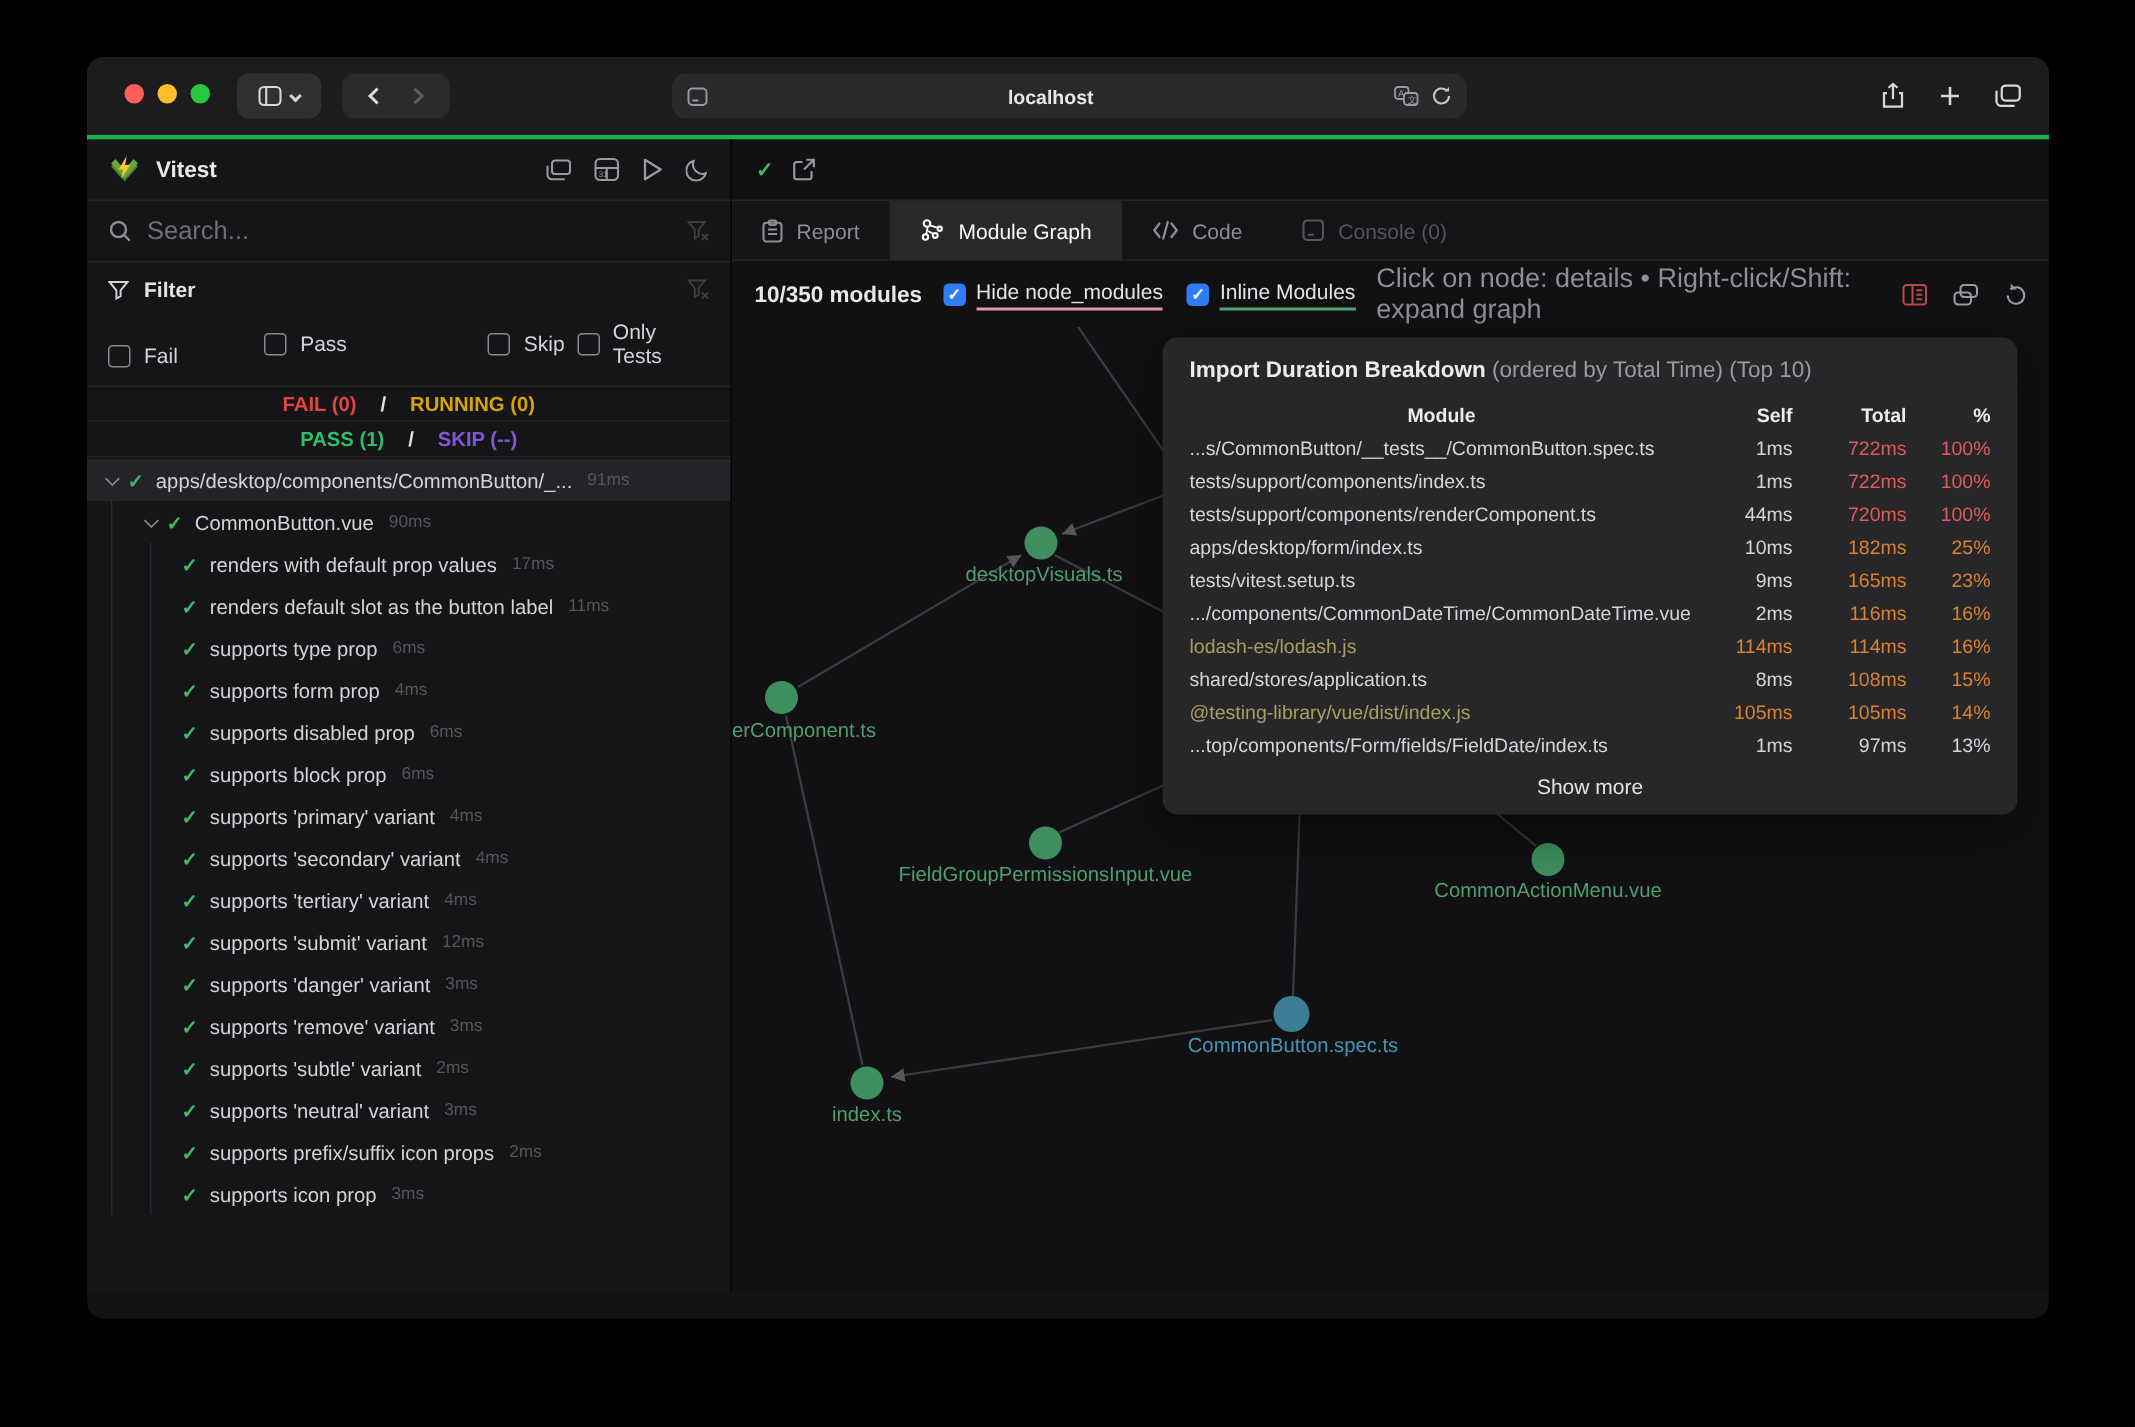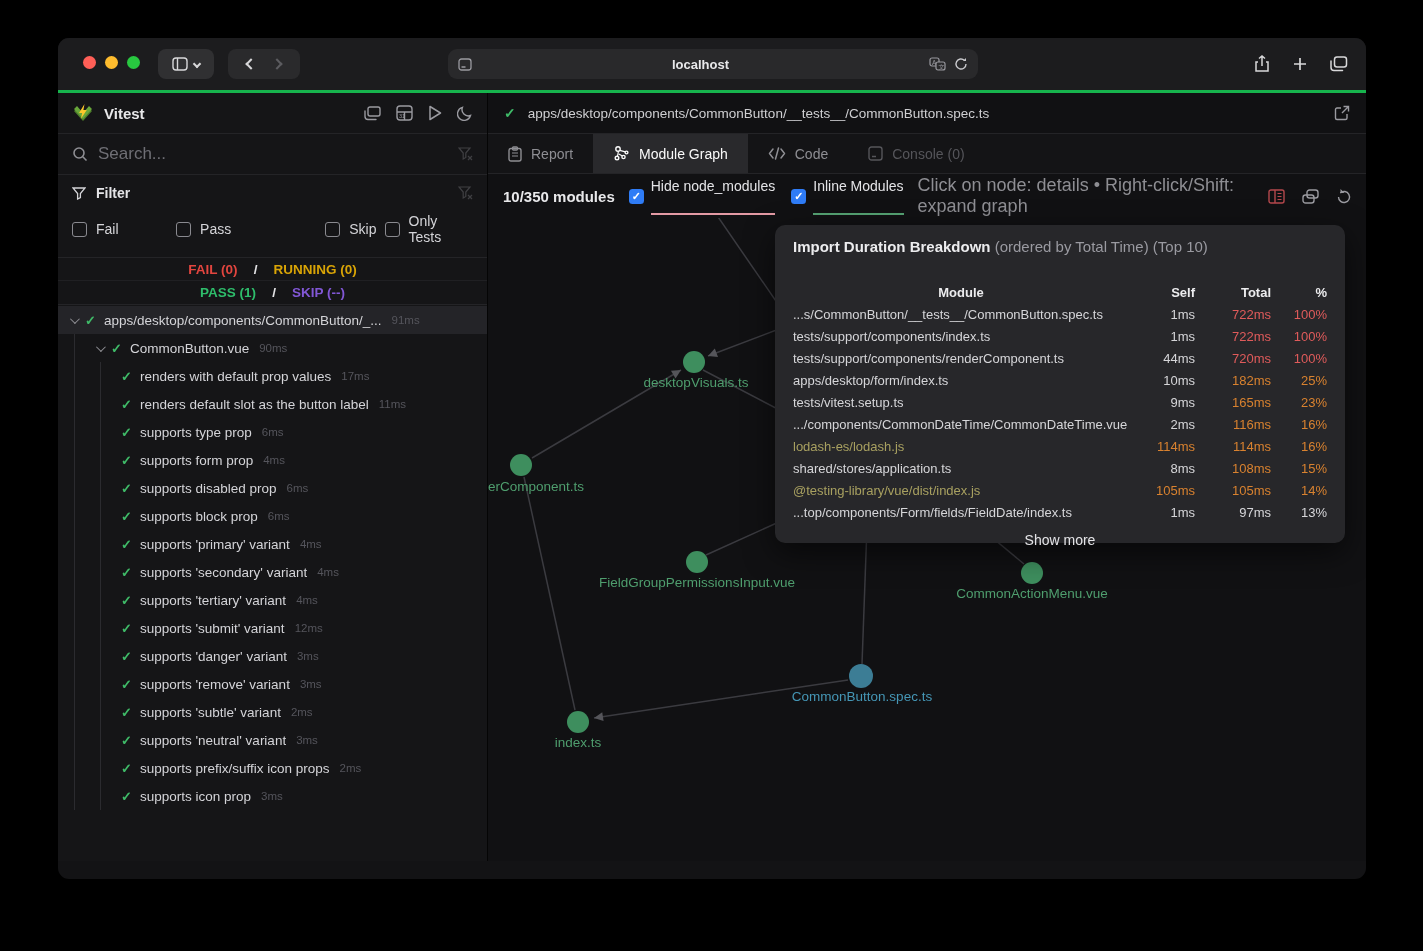--- a/index.html
+++ b/index.html
@@ -40,21 +40,21 @@
   .sb-search { height:41px; display:flex; align-items:center; padding:0 14px; gap:10px; border-bottom:1px solid #242427; }
   .sb-search input { background:transparent; border:none; outline:none; color:#c8c8cc; font-size:17px; flex:1;
     font-family:"Liberation Sans", sans-serif; }
   .sb-search input::placeholder { color:#6f6f75; }
 
   .sb-filter { padding:10px 14px 12px; border-bottom:1px solid #242427; }
   .filter-head { display:flex; align-items:center; gap:10px; color:#e4e4e7; font-size:14px; font-weight:bold; }
   .filter-head .grow { flex:1; }
   .filter-opts { display:flex; margin-top:12px; }
   .filter-opt { display:flex; align-items:center; gap:9px; color:#d4d4d8; font-size:14px; }
-  .filter-opt:nth-child(1){ width:105px; } .filter-opt:nth-child(2){ width:104px; }
+  .filter-opt:nth-child(1){ width:105px;align-items:flex-end; } .filter-opt:nth-child(2){ width:104px; }
   .filter-opt:nth-child(3){ width:106px;padding-left:46px; } 
   .cb-empty { width:15px; height:15px; border:1.5px solid #8a8a90; border-radius:3px; }
 
   .sb-summary { border-bottom:1px solid #242427; font-size:13.5px; font-weight:bold; }
   .sb-summary .line { height:23px; display:flex; align-items:center; justify-content:center; gap:16px; }
   .sb-summary .line:first-child { border-bottom:1px solid #202023; }
   .c-fail{ color:#e2453f; } .c-running{ color:#d9a406; } .c-pass{ color:#2ebd6b; }
   .c-skip{ color:#8257d6; } .c-sep{ color:#e4e4e7; }
 
   
@@ -79,35 +79,35 @@
   .m-tabs { height:40px; display:flex; align-items:stretch; background:#141416; border-bottom:1px solid #242427; }
   .mtab { display:flex; align-items:center; gap:9px; padding:0 20px; font-size:14px; color:#8e8e93; cursor:pointer; }
   .mtab.active { background:#29292c; color:#fafafa; }
   .mtab.disabled { color:#55555a; }
 
   .m-toolbar { height:44px; display:flex; align-items:center; padding:0 15px; gap:14px; }
   .mod-count { color:#e8e8ea; font-size:15px; font-weight:bold; }
   .cb-item { display:flex; align-items:center; gap:7px; }
   .cb-blue { width:15px; height:15px; background:#2f7cf6; border-radius:3.5px; color:#fff; font-size:11px;
     display:flex; align-items:center; justify-content:center; font-weight:bold; }
-  .cb-label { color:#e4e4e7; font-size:14px; padding-bottom:19px; border-bottom:2px solid transparent; }
+  .cb-label { color:#e4e4e7; font-size:14px; padding-bottom:3px; border-bottom:2px solid transparent; }
   .toolbar-hint { flex:1; color:#8e8e93; font-size:18px; }
   .toolbar-icons { display:flex; gap:17px; align-items:center; }
 
   
   .canvas { position:relative; flex:1; }
   .canvas svg.graph { position:absolute; inset:0; }
   .gnode-label { font-size:13.5px; font-family:"Liberation Sans", sans-serif; }
 
   
   .panel { position:absolute; left:287px; top:7px; width:570px; height:318px; background:#27272a;
     border-radius:10px; box-shadow:0 10px 30px rgba(0,0,0,.55); padding:13px 18px 10px; z-index:2; }
   .p-title { font-size:15px; color:#9a9aa1; }
   .p-title b { color:#ececee; font-weight:bold; }
-  .p-table { margin-top:26px; font-size:13px; }
+  .p-table { margin-top:10px; font-size:13px; }
   .p-hrow, .p-row { display:grid; grid-template-columns:1fr 56px 66px 46px; column-gap:10px; height:22px; align-items:center; }
   .p-hrow { color:#ececee; font-weight:bold; }
   .p-hrow .h-mod { text-align:center; }
   .p-hrow .num { text-align:right; }
   .p-row { color:#d6d6d9; }
   .p-row .mod { white-space:nowrap; overflow:hidden; }
   .p-row .num { text-align:right; }
   .tone-red { color:#e05b5b; } .tone-orange { color:#d9822f; } .tone-olive { color:#a8a060; }
   .show-more { text-align:center; color:#e4e4e7; font-size:14px; margin-top:9px; cursor:pointer; }
 </style>
@@ -353,21 +353,20 @@
             <span class="lbl">supports icon prop</span>
             <span class="time">3ms</span>
           </div>
         </div>
     </div>
 
     <div class="main">
 
       <div class="m-filehead">
         <span class="check">✓</span>
-        <span class="path">apps/desktop/components/CommonButton/__tests__/CommonButton.spec.ts</span>
         <svg class="ic" width="16" height="16" viewBox="0 0 16 16">
           <path d="M7 3H3a1.5 1.5 0 0 0-1.5 1.5V13A1.5 1.5 0 0 0 3 14.5h8.5A1.5 1.5 0 0 0 13 13V9" fill="none" stroke="#9a9aa0" stroke-width="1.4"></path>
           <path d="M9.5 1.5H14.5V6.5M14 2L8 8" fill="none" stroke="#9a9aa0" stroke-width="1.4"></path>
         </svg>
       </div>
 
       <div class="m-tabs" id="m-tabs">
           <div class="mtab">
             <svg class="ic" width="14" height="16" viewBox="0 0 14 16">
               <rect x="1" y="2.5" width="12" height="12.5" rx="2" fill="none" stroke="currentColor" stroke-width="1.4"></rect>

